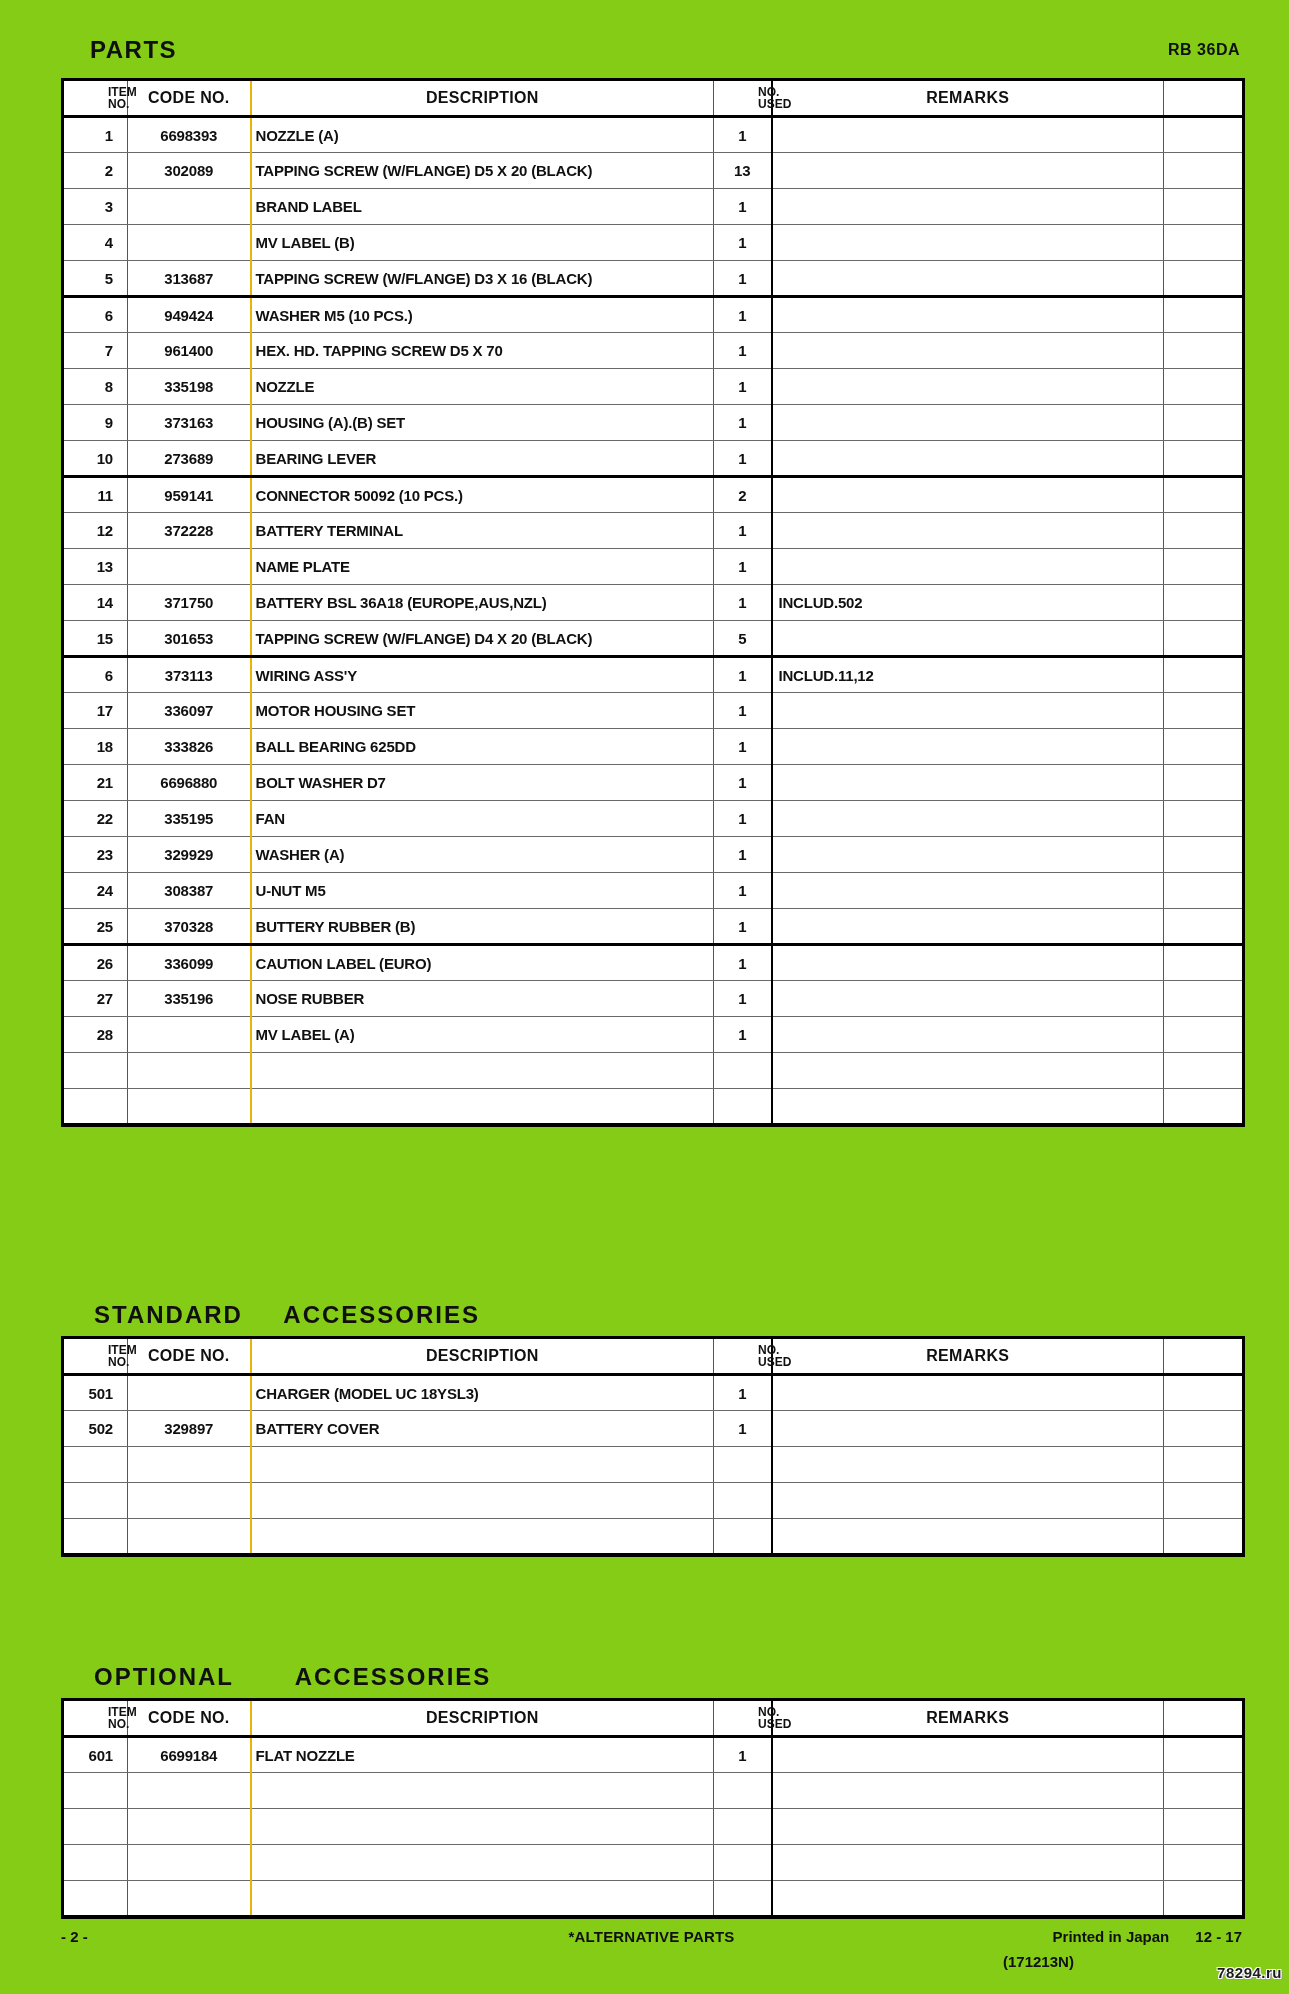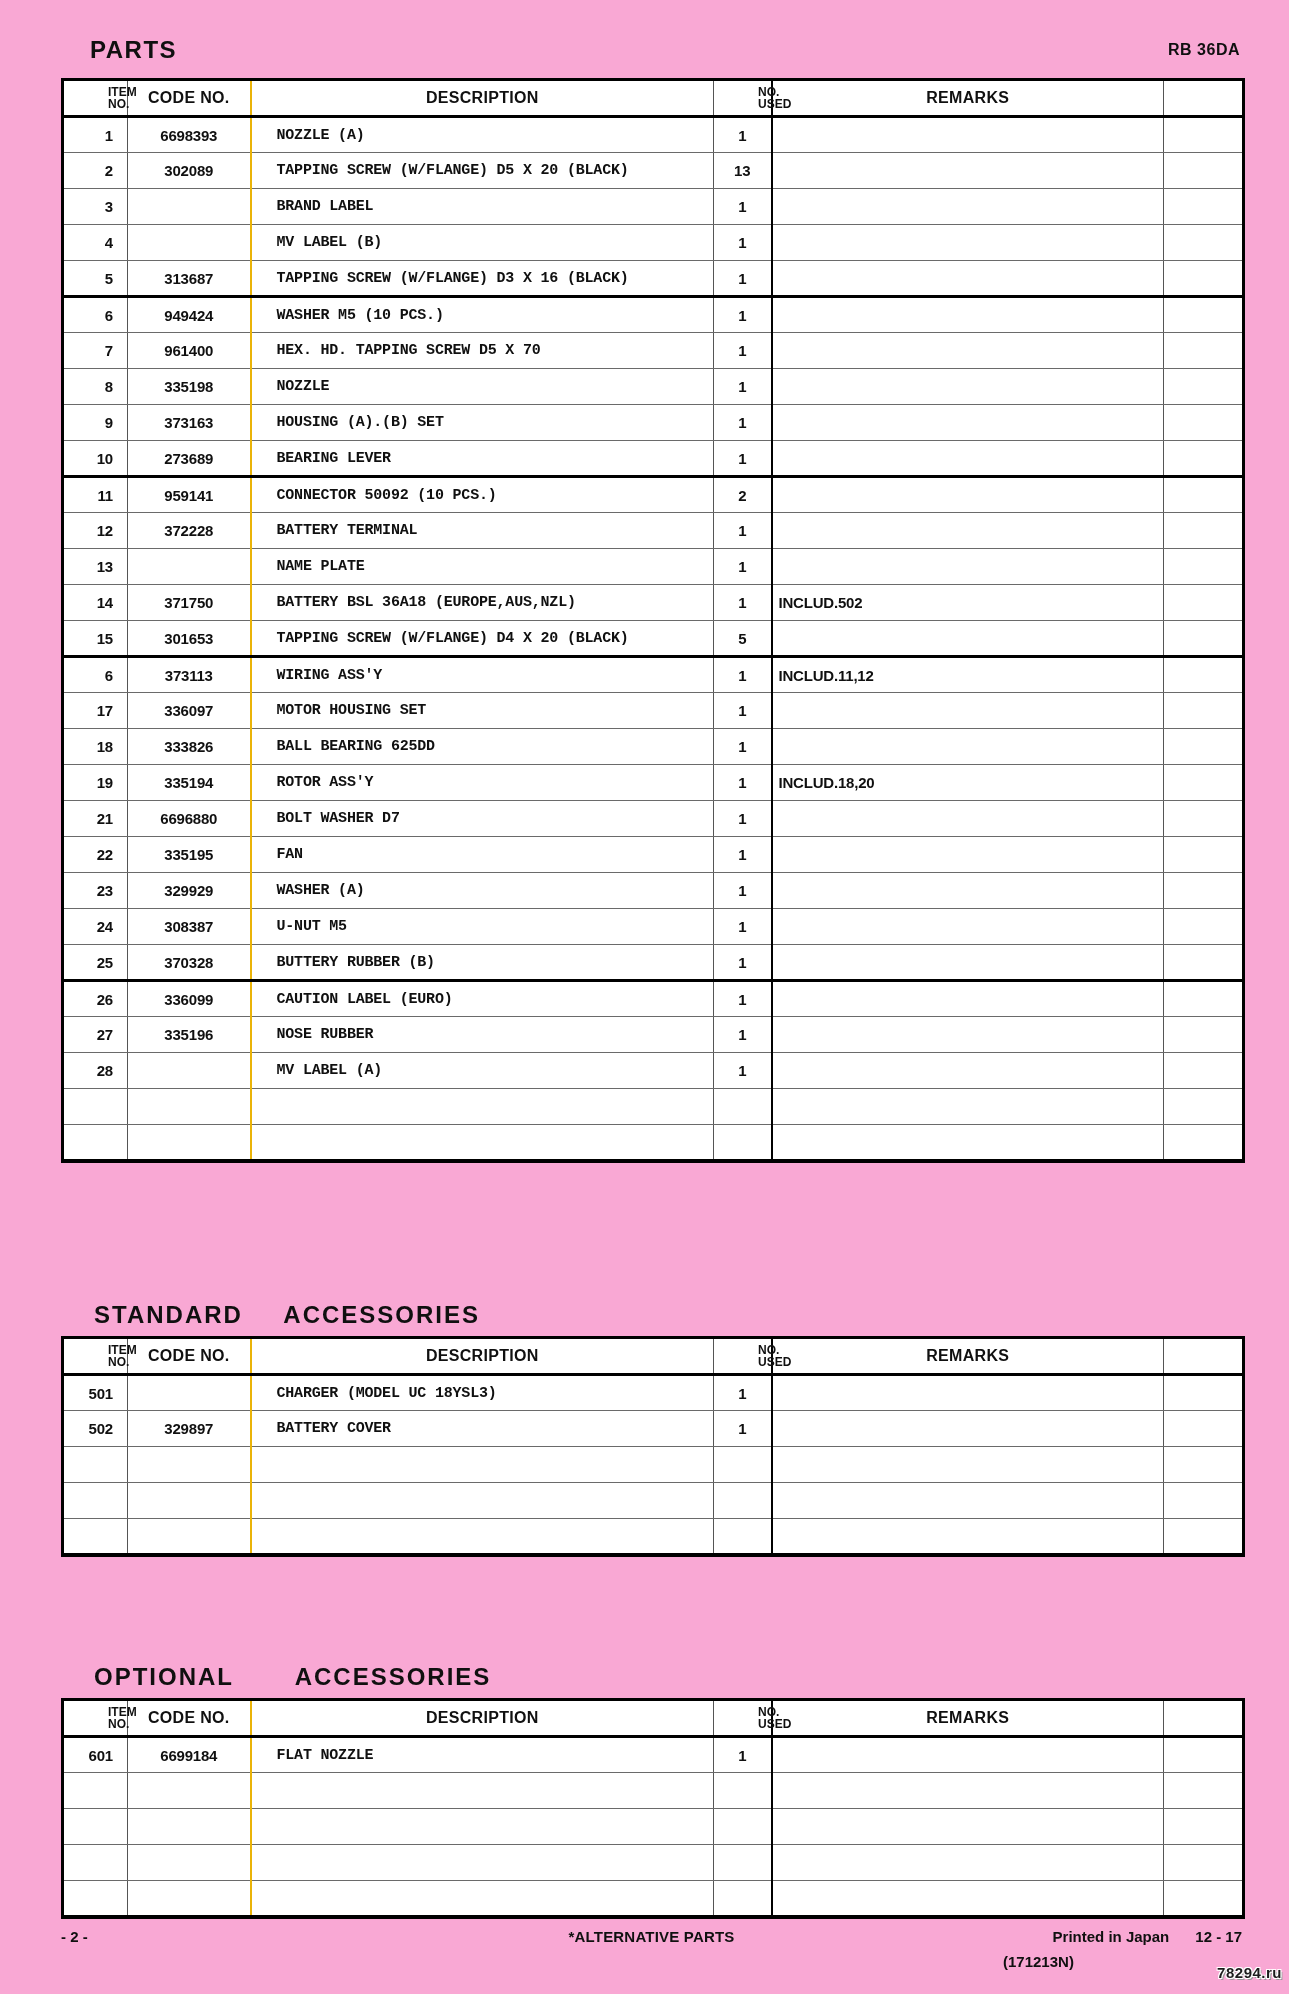--- a/index.html
+++ b/index.html
@@ -1,18 +1,18 @@
 <!DOCTYPE html>
 <html><head>
 <meta charset="utf-8">
 <style>
   html,body{margin:0;padding:0;background:#e8e8e8;}
   .sheet{
     position:relative;width:1289px;height:1994px;margin:0 auto;
-    background:#f9a8d4;color:#101010;
+    background:#84cc16;color:#101010;
     font-family:"Liberation Sans",sans-serif;font-weight:bold;
     overflow:hidden;
   }
   .page-title{
     position:absolute;left:90px;top:36px;
     font-size:24px;letter-spacing:1.5px;white-space:pre;
   }
   .model-label{
     position:absolute;right:49px;top:41px;
     font-size:16px;letter-spacing:0.5px;white-space:pre;
@@ -55,21 +55,21 @@
   }
   table.pl th:nth-child(1),table.pl td:nth-child(1){border-right:1px solid #555;}
   table.pl th:nth-child(2),table.pl td:nth-child(2){border-right:2px solid #eab308;}
   table.pl th:nth-child(3),table.pl td:nth-child(3){border-right:1px solid #555;}
   table.pl th:nth-child(4),table.pl td:nth-child(4){border-right:2px solid #000;}
   table.pl th:nth-child(5),table.pl td:nth-child(5){border-right:1px solid #555;}
   table.pl th:nth-child(6),table.pl td:nth-child(6){border-right:0;}
 
   table.pl td:nth-child(1){text-align:right;padding-right:14px;}
   table.pl td:nth-child(2){text-align:center;}
-  table.pl td:nth-child(3){text-align:left;padding-left:25px;font-family:Liberation Mono, monospace;}
+  table.pl td:nth-child(3){text-align:left;padding-left:4px;}
   table.pl td:nth-child(4){text-align:center;}
   table.pl td:nth-child(5){text-align:left;padding-left:6px;}
   table.pl tr.group-end td{border-bottom:3px solid #000;}
 
   .footer-row{
     position:absolute;left:61px;top:1928px;width:1181px;height:20px;
     font-size:15px;
   }
   .page-num{position:absolute;left:0;top:0;white-space:pre;}
   .alt-parts{position:absolute;left:50%;top:0;transform:translateX(-50%);white-space:pre;letter-spacing:0.2px;}
@@ -251,28 +251,20 @@
           <td>1</td>
           <td></td>
           <td></td>
         </tr>
         <tr>
           <td>18</td>
           <td>333826</td>
           <td>BALL BEARING 625DD</td>
           <td>1</td>
           <td></td>
-          <td></td>
-        </tr>
-        <tr>
-          <td>19</td>
-          <td>335194</td>
-          <td>ROTOR ASS'Y</td>
-          <td>1</td>
-          <td>INCLUD.18,20</td>
           <td></td>
         </tr>
         <tr>
           <td>21</td>
           <td>6696880</td>
           <td>BOLT WASHER D7</td>
           <td>1</td>
           <td></td>
           <td></td>
         </tr>

